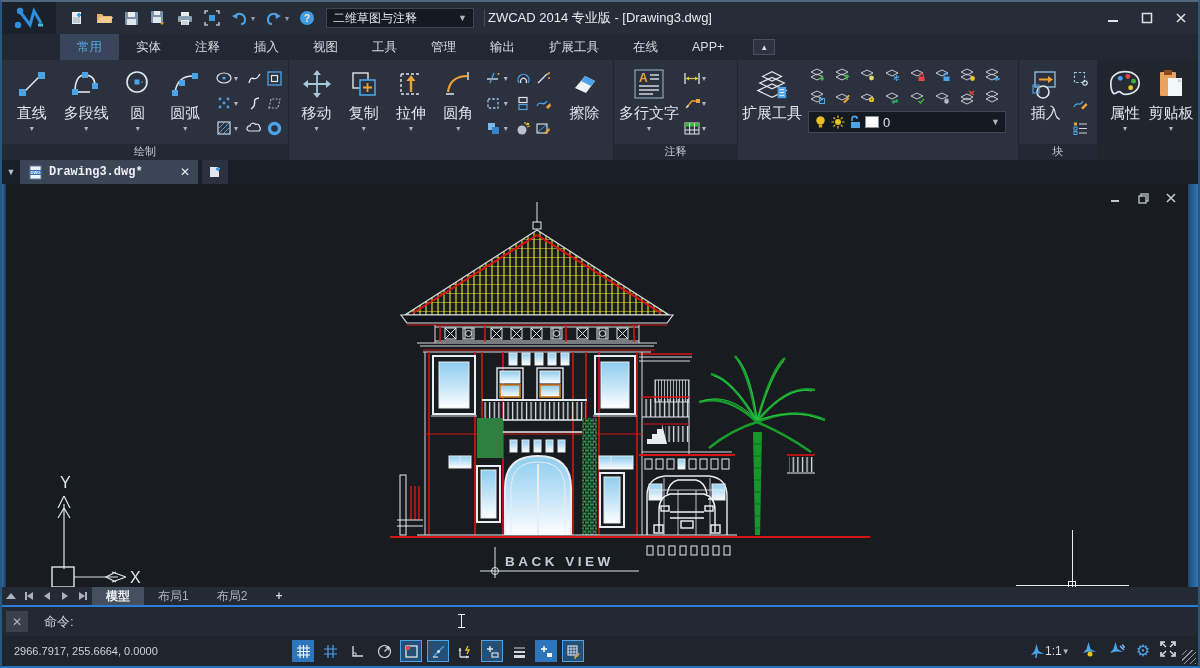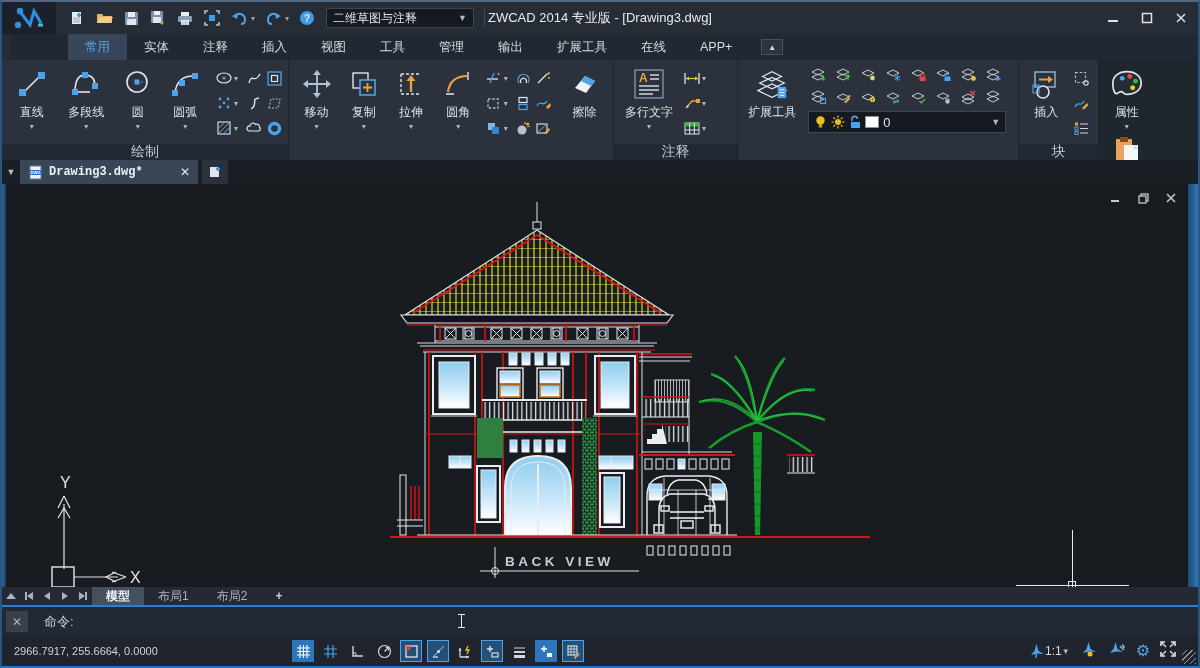--- a/index.html
+++ b/index.html
@@ -13,44 +13,44 @@
   .qat .qbtn { width:18px; height:18px; display:flex; align-items:center; justify-content:center; }
   .qcaret { color:#9aa3ad; font-size:8px; margin-left:-6px; }
   .ws-combo { margin-left:10px; width:148px; height:20px; background:#151a21; border:1px solid #3c4754; color:#dde3e9; font-size:12px; display:flex; align-items:center; padding:4px 6px; }
   .ws-combo .caret { margin-left:auto; color:#aeb6bf; font-size:9px; }
   .qat-sep { width:1px; height:18px; background:#434c58; margin-left:10px; }
   .title-text { position:absolute; left:0; right:0; text-align:center; color:#e7ebef; font-size:13px; pointer-events:none; }
   .win-controls { margin-left:auto; display:flex; align-items:center; gap:0; z-index:2; }
   .win-btn { width:34px; height:28px; display:flex; align-items:center; justify-content:center; color:#dfe3e7; font-size:13px; }
 
   
-  .ribbon-tabs { position:absolute; left:8px; right:0; top:32px; height:26px; background:#222831; display:flex; align-items:stretch; padding-left:58px; }
+  .ribbon-tabs { position:absolute; left:0; right:0; top:32px; height:26px; background:#222831; display:flex; align-items:stretch; padding-left:58px; }
   .rtab { padding:0 17px; display:flex; align-items:center; color:#d6dce2; font-size:12.5px; }
   .rtab.active { background:#39455a; color:#54a7e0; }
   .ribbon-collapse { width:22px; height:16px; margin:5px 0 0 12px; background:#2c3440; border:1px solid #47515f; color:#d6dce2; font-size:8px; display:flex; align-items:center; justify-content:center; }
 
   
   .ribbon { position:absolute; left:0; right:0; top:58px; height:100px; background:#2b323d; display:flex; }
   .panel { height:100px; border-right:1px solid #1f252d; display:flex; flex-direction:column; }
   .panel-body { height:84px; display:flex; align-items:flex-start; padding:4px 4px 0 4px; }
-  .panel-label { height:16px; background:#232932; color:#c2cad2; font-size:14px; text-align:center; line-height:15px; }
+  .panel-label { height:16px; background:#232932; color:#c2cad2; font-size:11px; text-align:center; line-height:15px; }
   .bigbtn { width:52px; height:78px; display:flex; flex-direction:column; align-items:center; padding-top:3px; }
   .bigbtn .bicon { width:34px; height:34px; display:flex; align-items:center; justify-content:center; }
-  .bigbtn .blabel { color:#dfe4e9; font-size:12px; margin-top:3px; white-space:nowrap; }
+  .bigbtn .blabel { color:#dfe4e9; font-size:15px; margin-top:3px; white-space:nowrap; }
   .bigbtn .bcaret { color:#aeb6bf; font-size:8px; margin-top:1px; }
   .sgrid { display:grid; grid-template-rows:repeat(3,25px); align-content:start; margin-top:2px; }
   .srow { display:flex; align-items:center; }
   .sbtn { width:20px; height:20px; display:flex; align-items:center; justify-content:center; }
   .scaret { color:#aeb6bf; font-size:8px; width:10px; }
   .layer-grid { display:grid; grid-template-columns:repeat(8,25px); grid-template-rows:22px 22px; }
   .layer-combo { margin-top:2px; width:198px; height:22px; background:#151a21; border:1px solid #3c4754; display:flex; align-items:center; gap:4px; padding:0 5px; color:#e3e8ed; font-size:13px; }
   .layer-combo .caret { margin-left:auto; color:#aeb6bf; font-size:9px; }
   .swatch { width:14px; height:12px; background:#ffffff; border:1px solid #8a9099; }
   .panel.dark { background:#20262e; }
-  .panel.dark .panel-body { height:100px;flex-direction:column; }
+  .panel.dark .panel-body { height:100px; }
 
   
   .docbar { position:absolute; left:0; right:0; top:158px; height:24px; background:#1a1f26; display:flex; align-items:stretch; }
   .doc-drop { width:18px; display:flex; align-items:center; justify-content:center; color:#b8bfc7; font-size:9px; }
   .doctab { width:178px; background:#3a4656; display:flex; align-items:center; gap:6px; padding:0 8px; }
   .doctab .dlabel { color:#eef2f6; font-size:12px; font-weight:700; font-family:"Liberation Mono","DejaVu Sans Mono",monospace; }
   .doctab .dclose { margin-left:auto; color:#e7ebef; font-size:12px; font-weight:700; }
   .doc-add { width:26px; margin-left:4px; background:#2b323d; display:flex; align-items:center; justify-content:center; }
 
   

